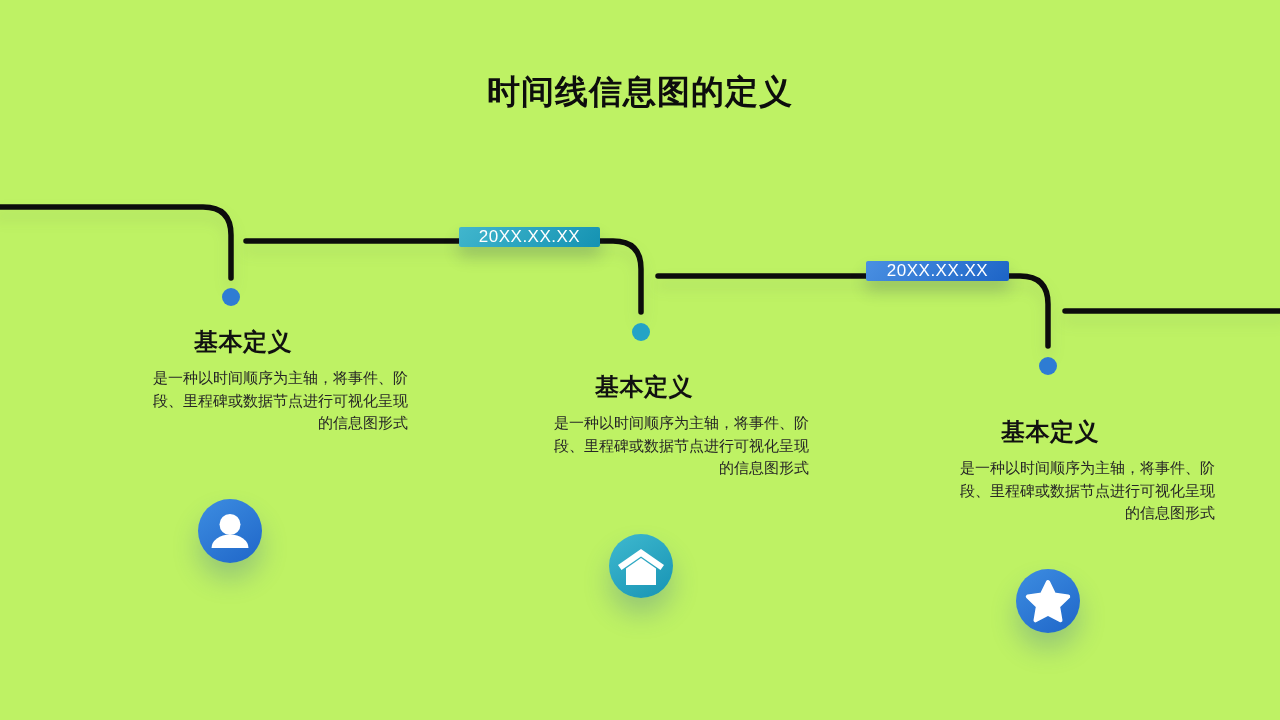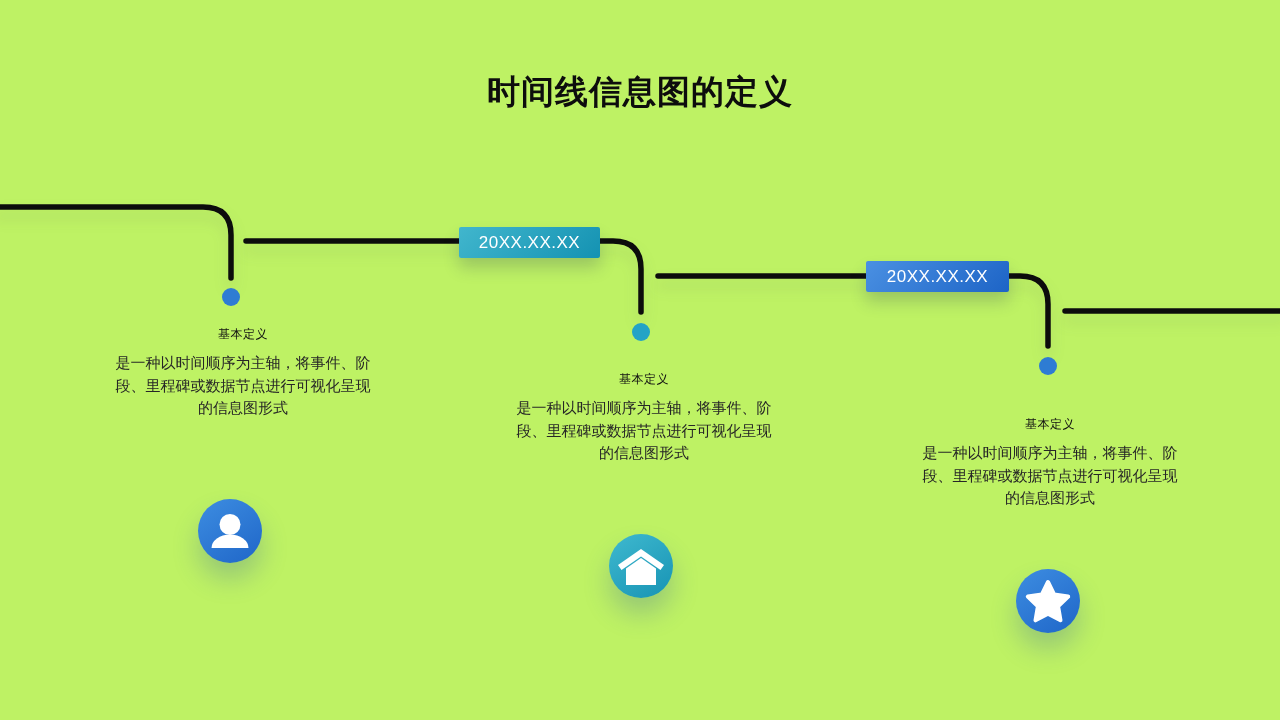--- a/index.html
+++ b/index.html
@@ -37,21 +37,21 @@
     width: 1280px; height: 720px;
   }
   .tl-path {
     fill: none;
     stroke-width: 5.5;
     stroke-linecap: round;
     filter: drop-shadow(0 9px 7px rgba(60,70,90,0.13));
   }
   .date-badge {
     position: absolute;
-    height: 31px;
+    height: 20px;
     display: flex;
     align-items: center;
     justify-content: center;
     color: #ffffff;
     font-size: 17px;
     letter-spacing: 0.5px;
     border-radius: 2px;
     box-shadow: 0 10px 16px rgba(40,60,90,0.22);
     z-index: 3;
   }
@@ -59,31 +59,32 @@
     background: linear-gradient(135deg, #41b6cd 0%, #1492b2 100%); }
   .badge-blue { left: 866px; top: 261px; width: 143px;
     background: linear-gradient(135deg, #4a90e2 0%, #1d64c6 100%); }
   .def-block {
     position: absolute;
     width: 330px;
     text-align: center;
     z-index: 2;
   }
   .def-block .heading {
-    font-size: 12px;
-    font-weight: 400;
+    font-size: 24px;
+    font-weight: 700;
     color: #111111;
     margin-bottom: 9px;
     letter-spacing: 0.5px;
   }
   .def-block .body-line {
     font-size: 15px;
     line-height: 22.5px;
     color: #262626;
     white-space: nowrap;
+    text-align: right;
   }
   .block-1 { left: 78px;  top: 326px; }
   .block-2 { left: 479px; top: 371px; }
   .block-3 { left: 885px; top: 416px; }
   .icon-circle {
     position: absolute;
     width: 64px; height: 64px;
     border-radius: 50%;
     display: flex;
     align-items: center;

